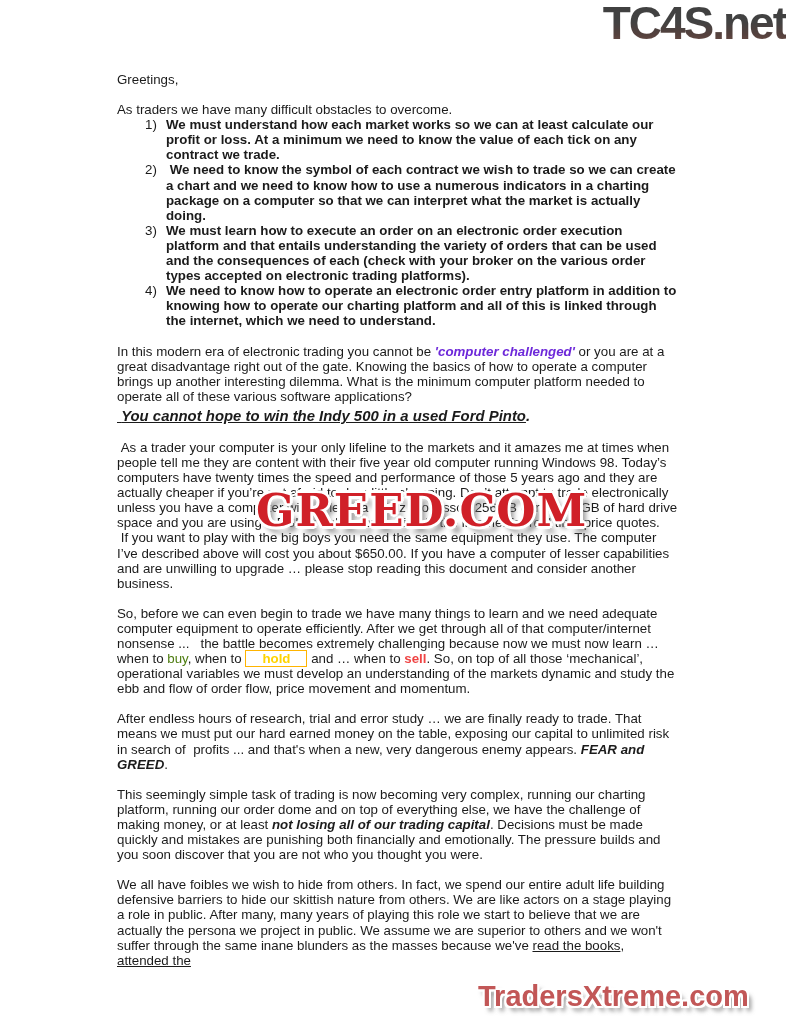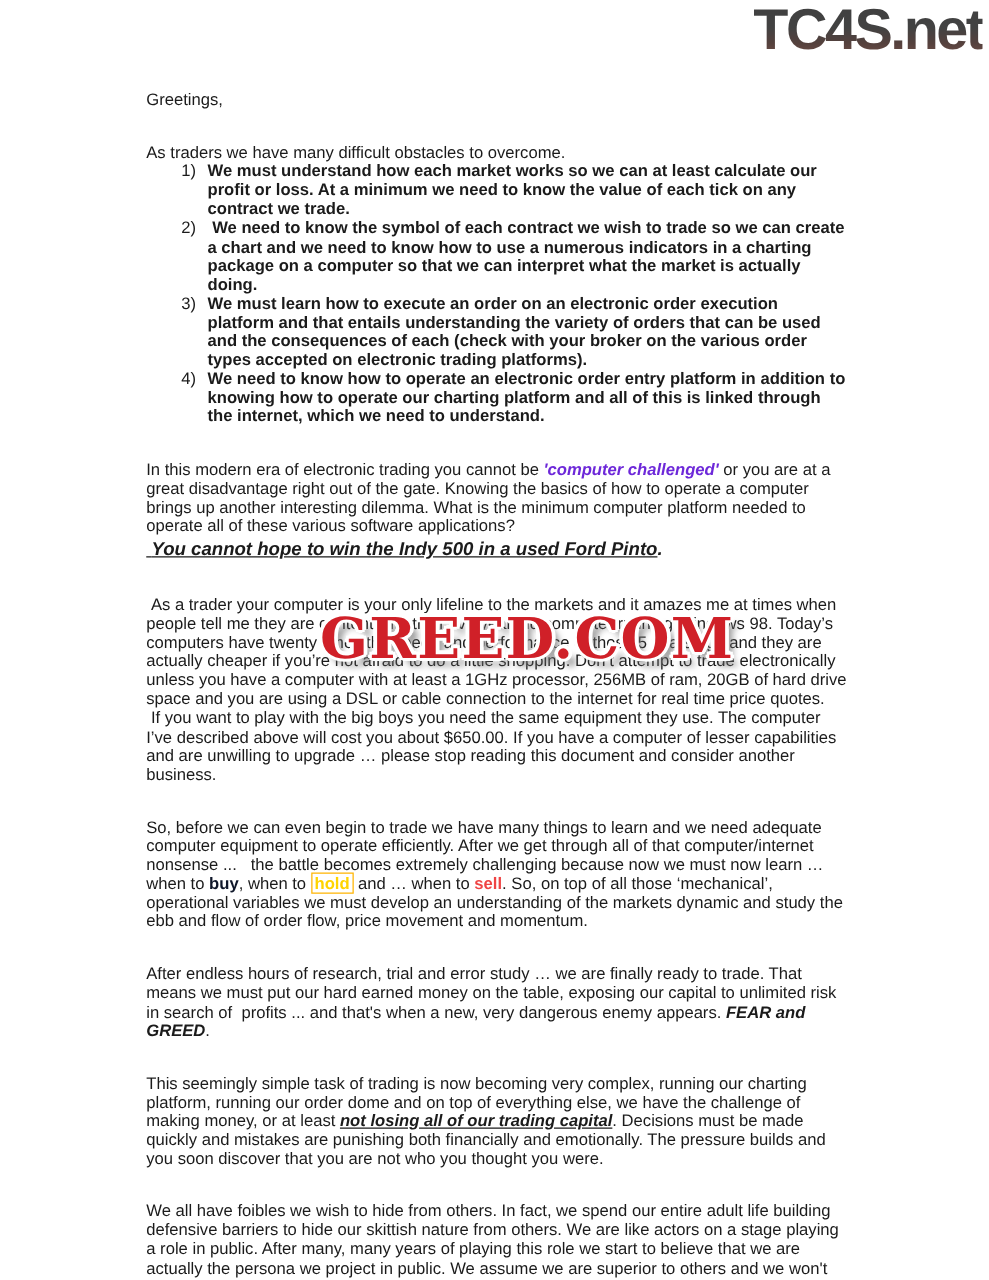--- a/index.html
+++ b/index.html
@@ -35,44 +35,45 @@
       -2px 0 0 #fff, 2px 0 0 #fff, 0 -2px 0 #fff, 0 2px 0 #fff,
       4px 5px 4px rgba(100,100,100,0.7);
   }
 
   
   .content{
     position:absolute;left:117px;top:72px;width:562px;
     font-size:13.3px;line-height:15.1px;white-space:pre-wrap;
   }
   .para{margin:0;}
-  .gap{margin-top:27px;}
+  .gap{margin-top:15px;}
   .list{margin:0;}
   .list-item{display:flex;}
   .list-num{flex:none;margin-left:28px;width:21px;}
   .list-text{flex:1;font-weight:bold;}
   .heading{
     margin:4px 0 3px 0;
     font-size:14.9px;line-height:17px;
     font-weight:bold;font-style:italic;
   }
   .s-heading-main{text-decoration:underline;}
   .s-red-bold-italic{color:#6d28d9;font-weight:bold;font-style:italic;}
-  .s-blue-bold{color:#0f172a;font-weight:bold;}
+  .s-blue-bold{color:#4d7c0f;font-weight:normal;}
   .s-red-bold{color:#ef4444;font-weight:bold;}
-  .s-hold-box{color:#ffd400;font-weight:bold;border:1px solid #ffb400;padding:0 2px;}
+  .s-hold-box{color:#ffd400;font-weight:bold;border:1px solid #ffb400;padding:0 16px;}
   .s-bold-italic{font-weight:bold;font-style:italic;}
-  .s-bold-italic-underline{font-weight:bold;font-style:italic;text-decoration:underline;text-align:center;}
+  .s-bold-italic-underline{font-weight:bold;font-style:italic;text-align:center;}
   .s-underline{text-decoration:underline;}
 </style>
 </head>
 <body>
 
 <div class="page">
 
   <div class="tc4s-logo">TC4S.net</div>
 
   <div class="content" id="doc-content"><p class="para"><span>Greetings,</span></p><p class="para gap"><span>As traders we have many difficult obstacles to overcome.</span></p><div class="list"><div class="list-item"><span class="list-num">1)</span><div class="list-text"><span>We must understand how each market works so we can at least calculate our profit or loss. At a minimum we need to know the value of each tick on any contract we trade.</span></div></div><div class="list-item"><span class="list-num">2)</span><div class="list-text"><span> We need to know the symbol of each contract we wish to trade so we can create a chart and we need to know how to use a numerous indicators in a charting package on a computer so that we can interpret what the market is actually doing.</span></div></div><div class="list-item"><span class="list-num">3)</span><div class="list-text"><span>We must learn how to execute an order on an electronic order execution platform and that entails understanding the variety of orders that can be used and the consequences of each (check with your broker on the various order types accepted on electronic trading platforms).</span></div></div><div class="list-item"><span class="list-num">4)</span><div class="list-text"><span>We need to know how to operate an electronic order entry platform in addition to knowing how to operate our charting platform and all of this is linked through the internet, which we need to understand.</span></div></div></div><p class="para gap"><span>In this modern era of electronic trading you cannot be </span><span class="s-red-bold-italic">'computer challenged'</span><span> or you are at a great disadvantage right out of the gate. Knowing the basics of how to operate a computer brings up another interesting dilemma. What is the minimum computer platform needed to operate all of these various software applications?</span></p><p class="heading gap"><span class="s-heading-main"> You cannot hope to win the Indy 500 in a used Ford Pinto</span><span>.</span></p><p class="para gap"><span> As a trader your computer is your only lifeline to the markets and it amazes me at times when people tell me they are content with their five year old computer running Windows 98. Today’s computers have twenty times the speed and performance of those 5 years ago and they are actually cheaper if you’re not afraid to do a little shopping. Don’t attempt to trade electronically unless you have a computer with at least a 1GHz processor, 256MB of ram, 20GB of hard drive space and you are using a DSL or cable connection to the internet for real time price quotes.</span></p><p class="para"><span> If you want to play with the big boys you need the same equipment they use. The computer I’ve described above will cost you about $650.00. If you have a computer of lesser capabilities and are unwilling to upgrade … please stop reading this document and consider another business.</span></p><p class="para gap"><span>So, before we can even begin to trade we have many things to learn and we need adequate computer equipment to operate efficiently. After we get through all of that computer/internet nonsense ...   the battle becomes extremely challenging because now we must now learn … when to </span><span class="s-blue-bold">buy</span><span>, when to </span><span class="s-hold-box">hold</span><span> and … when to </span><span class="s-red-bold">sell</span><span>. So, on top of all those ‘mechanical’, operational variables we must develop an understanding of the markets dynamic and study the ebb and flow of order flow, price movement and momentum.</span></p><p class="para gap"><span>After endless hours of research, trial and error study … we are finally ready to trade. That means we must put our hard earned money on the table, exposing our capital to unlimited risk in search of  profits ... and that's when a new, very dangerous enemy appears. </span><span class="s-bold-italic">FEAR and GREED</span><span>.</span></p><p class="para gap"><span>This seemingly simple task of trading is now becoming very complex, running our charting platform, running our order dome and on top of everything else, we have the challenge of making money, or at least </span><span class="s-bold-italic-underline">not losing all of our trading capital</span><span>. Decisions must be made quickly and mistakes are punishing both financially and emotionally. The pressure builds and you soon discover that you are not who you thought you were.</span></p><p class="para gap"><span>We all have foibles we wish to hide from others. In fact, we spend our entire adult life building defensive barriers to hide our skittish nature from others. We are like actors on a stage playing a role in public. After many, many years of playing this role we start to believe that we are actually the persona we project in public. We assume we are superior to others and we won't suffer through the same inane blunders as the masses because we've </span><span class="s-underline">read the books</span><span>, </span><span class="s-underline">attended the</span></p></div>
 
   <div class="dlsub-watermark">GREED.COM</div>
 
+  <div class="footer-logo">TradersXtreme.com</div>
 
 </div>
 
 </body></html>

